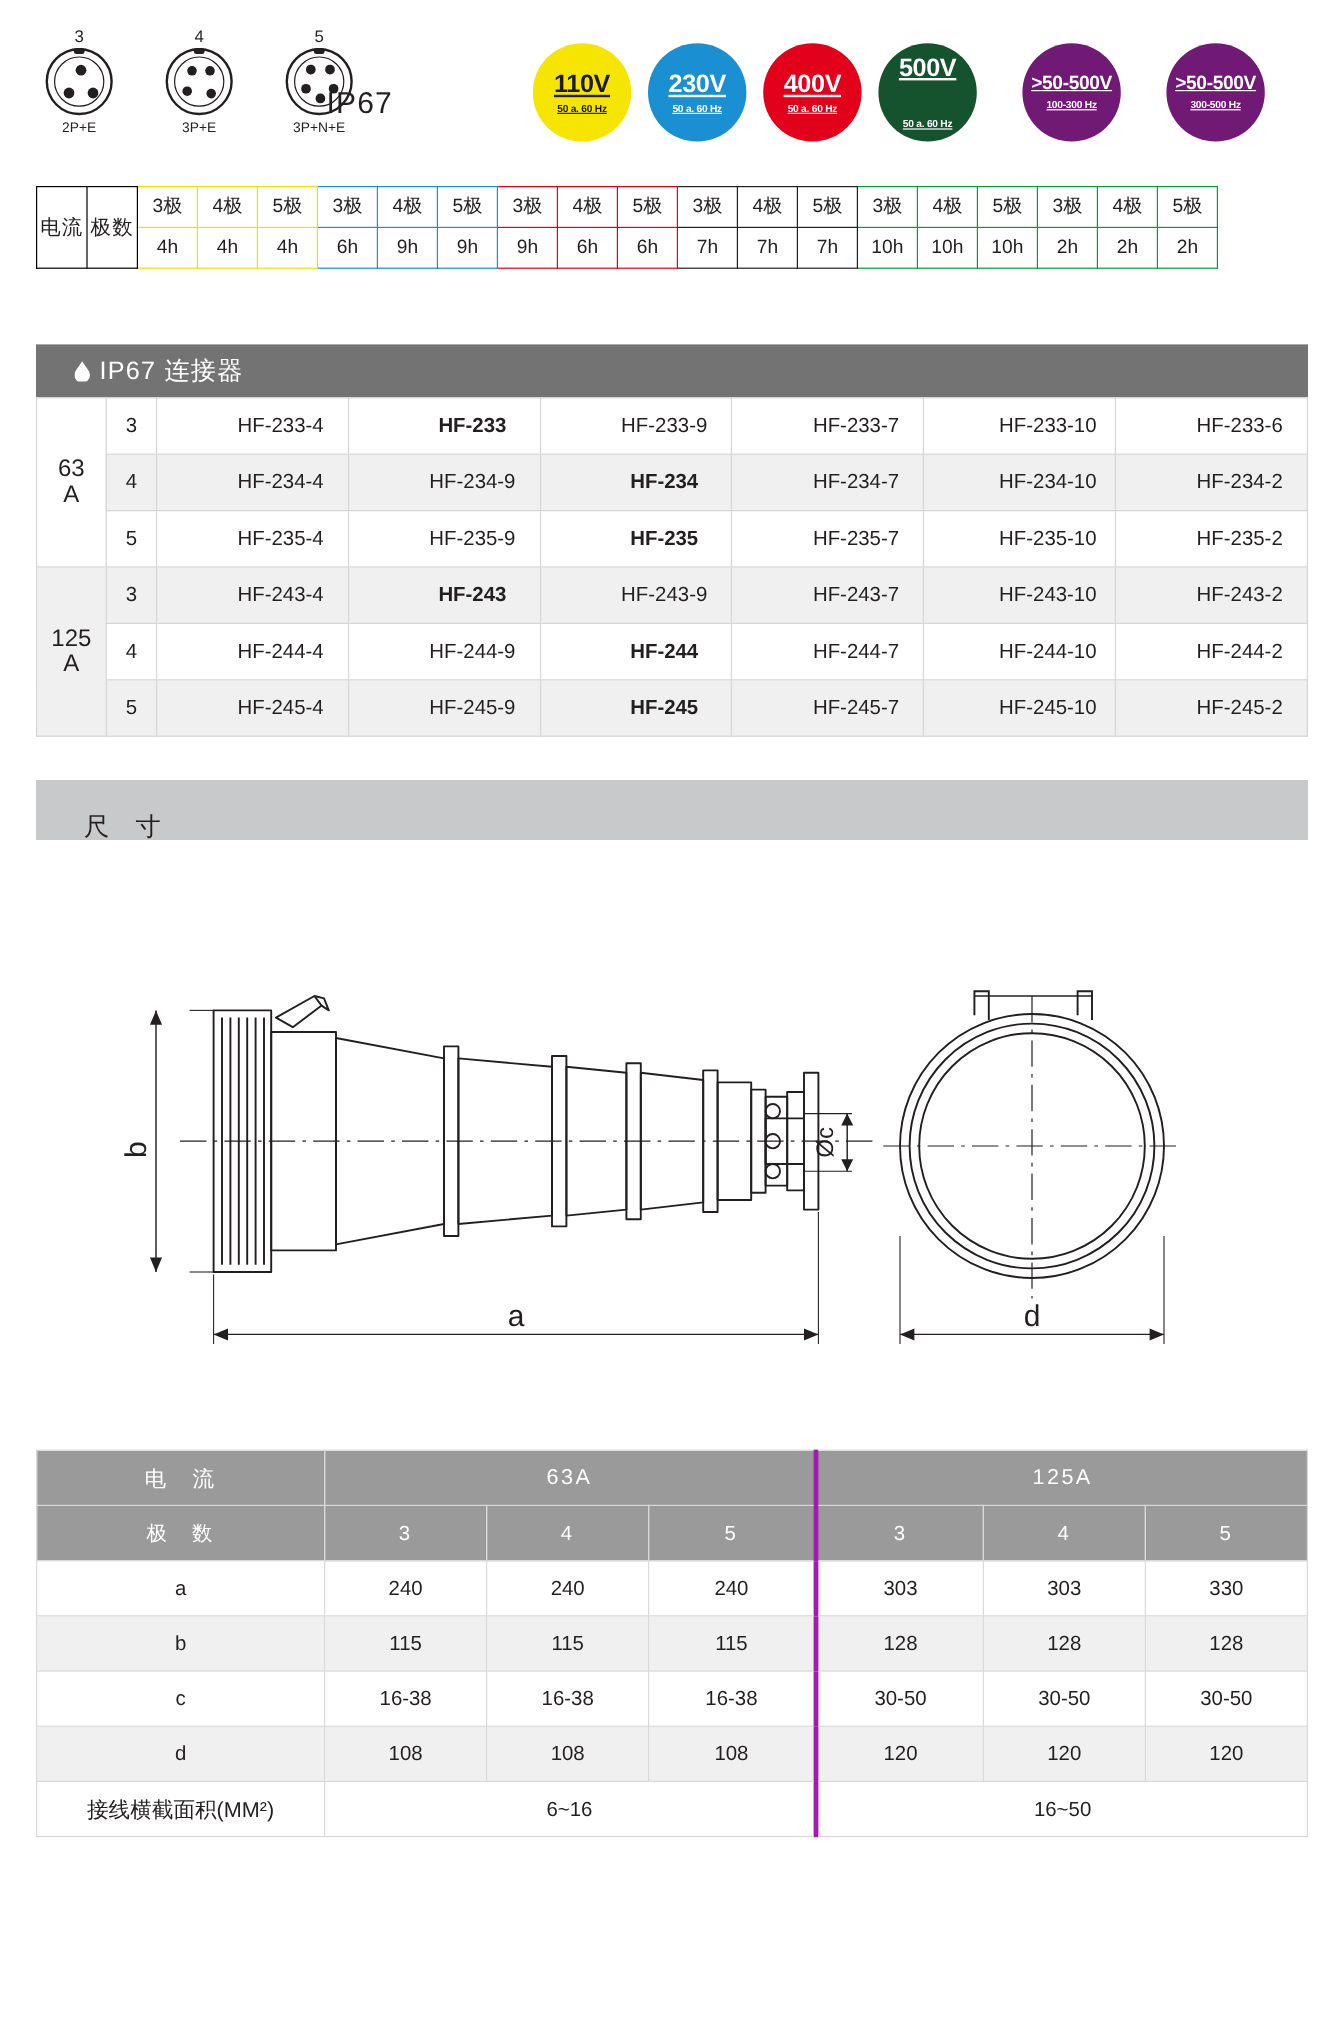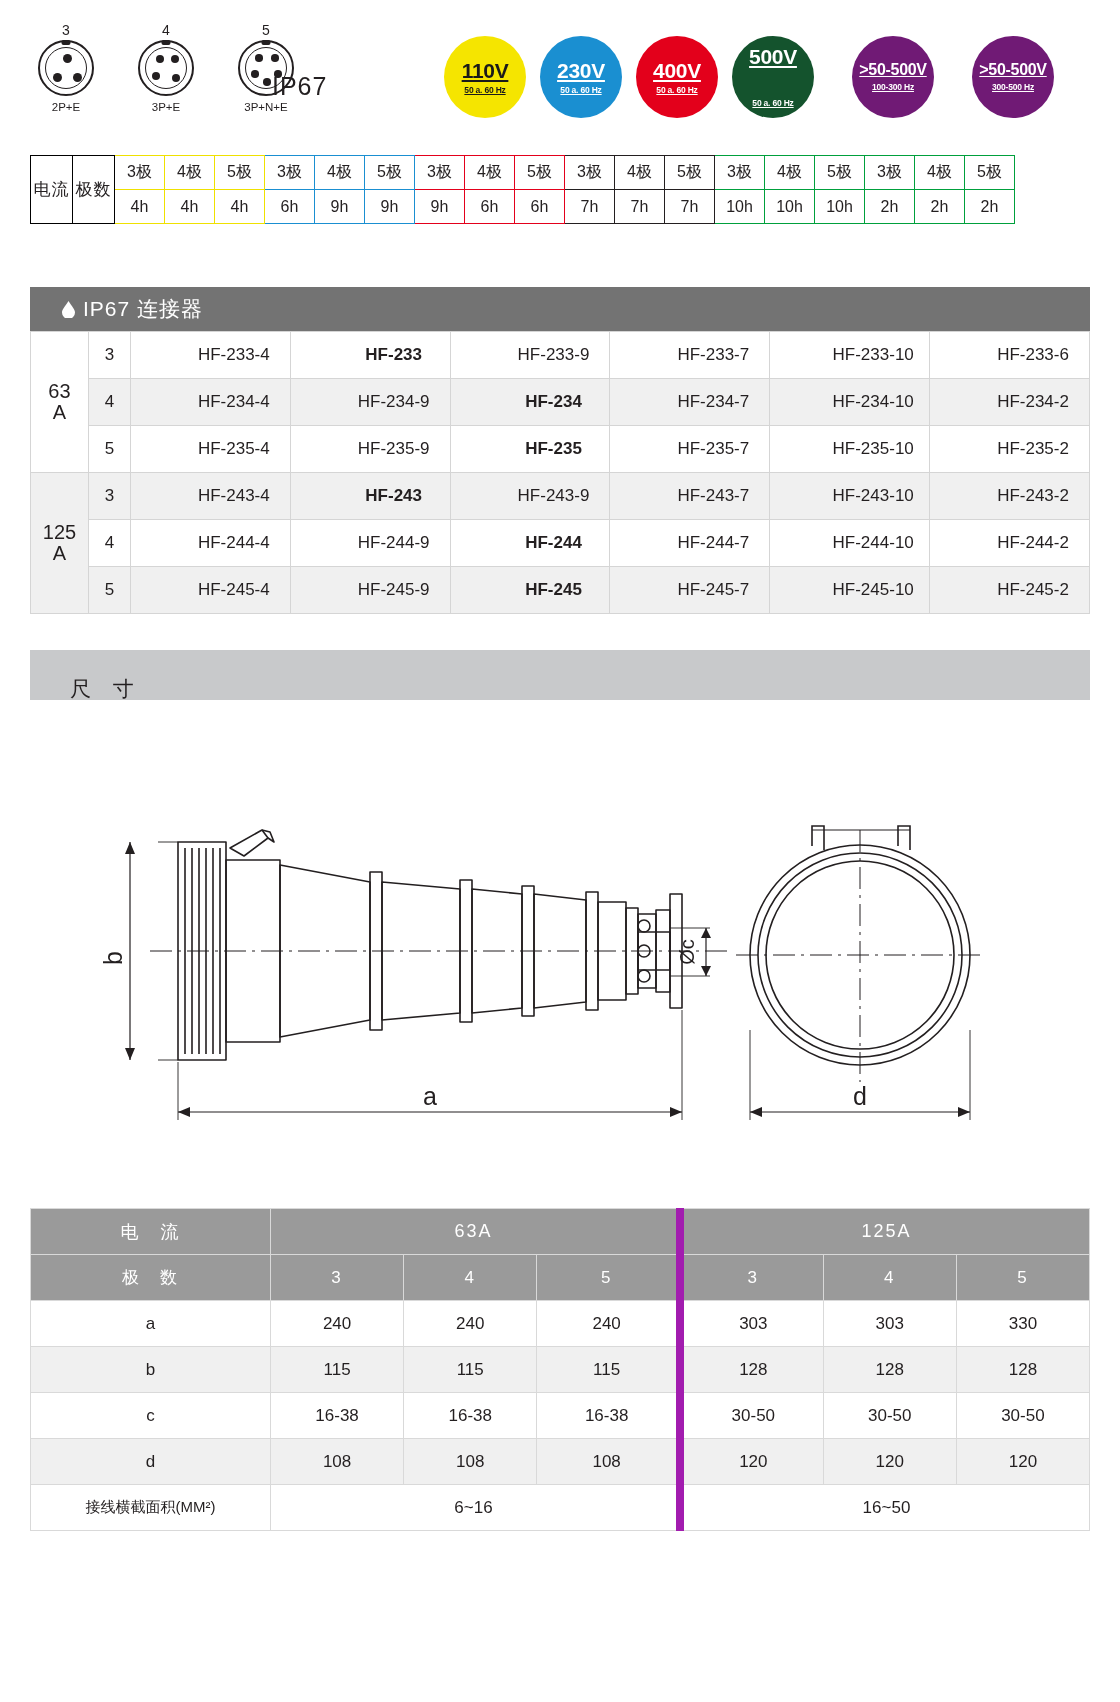--- a/index.html
+++ b/index.html
@@ -90,22 +90,22 @@
   .drawing { position:absolute; left:30px; top:790px; width:1060px; height:360px; }
 
   
   .dimtable { position:absolute; left:30px; top:1208px; border-collapse:collapse; width:1060px; }
   .dimtable td { border:1px solid #d9d9d9; text-align:center; font-size:17px; height:46px; }
   .dimtable tr.head td { background:#9a9a9a; color:#fff; font-size:18px; letter-spacing:2px; }
   .dimtable tr.head2 td { background:#9a9a9a; color:#fff; font-size:17px; letter-spacing:2px;}
   .dimtable td.rowlbl { width:240px; background:#fff; }
   .dimtable tr.alt td { background:#f0f0f0; }
   .dimtable tr.alt td.rowlbl { background:#f0f0f0; }
-  .dimtable td.sep { border-left:8px solid #a21caf; }
-  .dimtable .lbl-small { font-size:15px; }
+  .dimtable td.sep { border-left:4px solid #a21caf; }
+  .dimtable .lbl-small { font-size:18px; }
 </style>
 </head>
 <body>
 
 <div class="page">
 
   <div class="pin-row">
 
     <div class="pin-block">
       <div class="pin-num">3</div>

